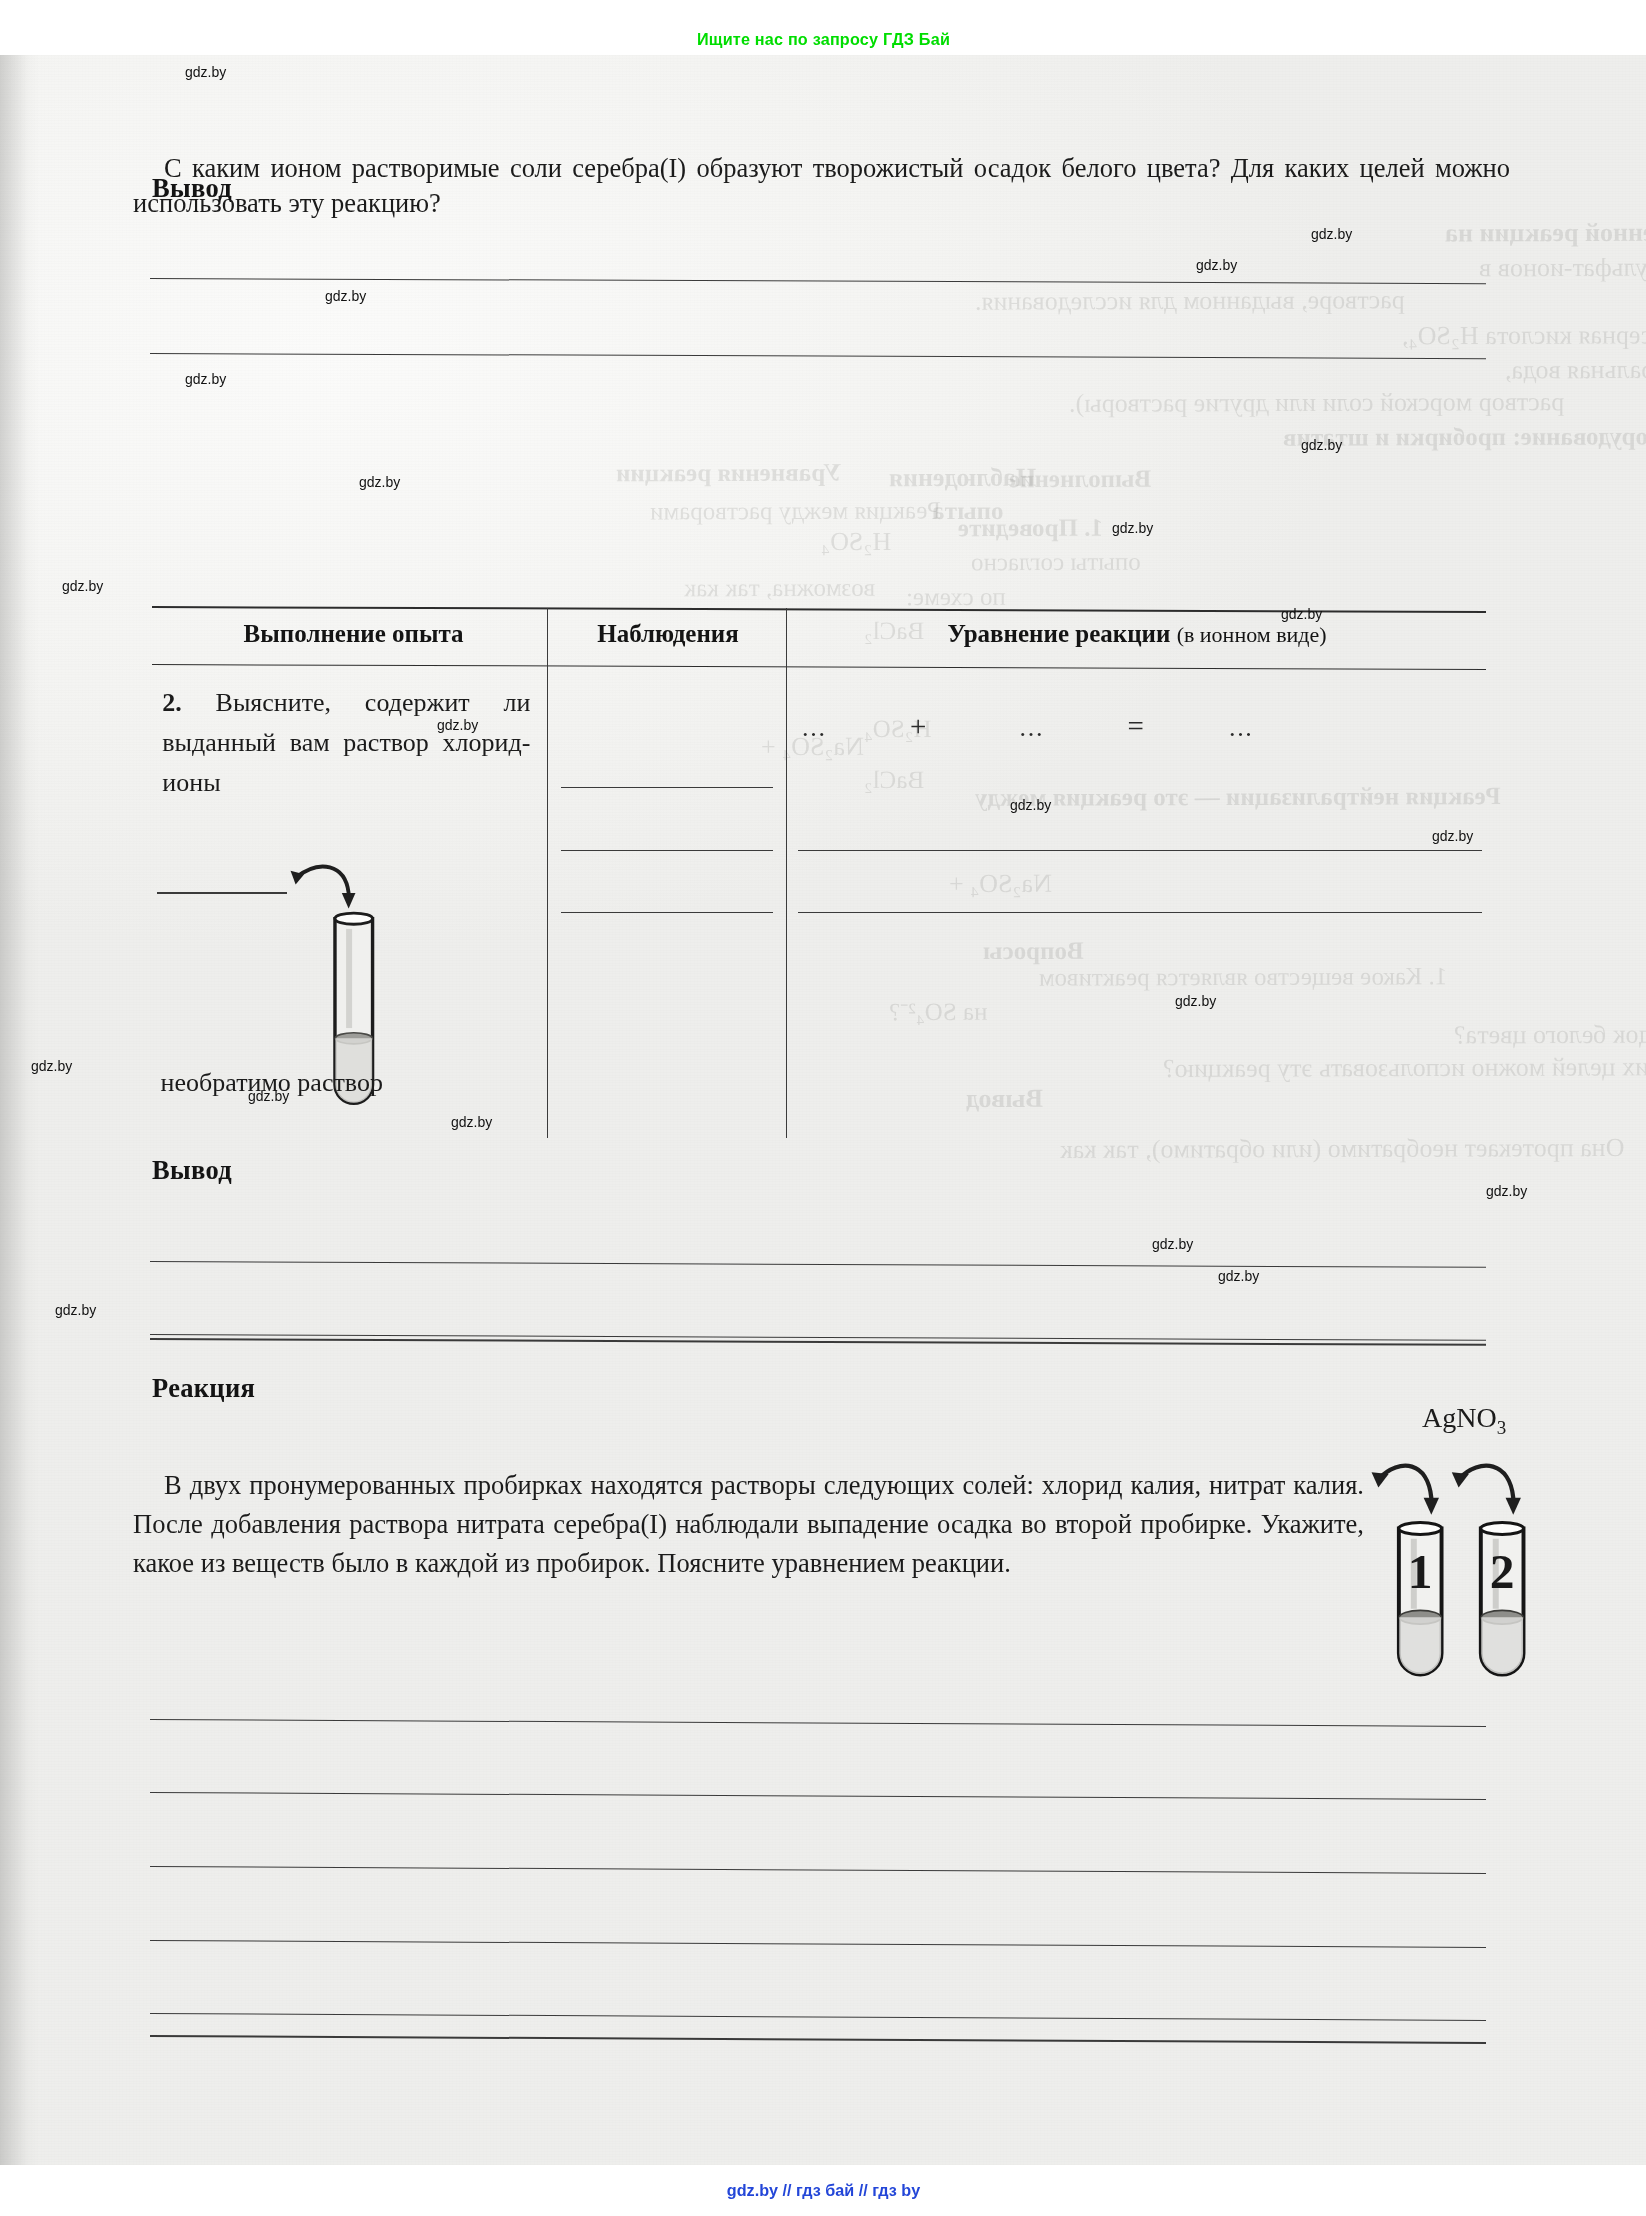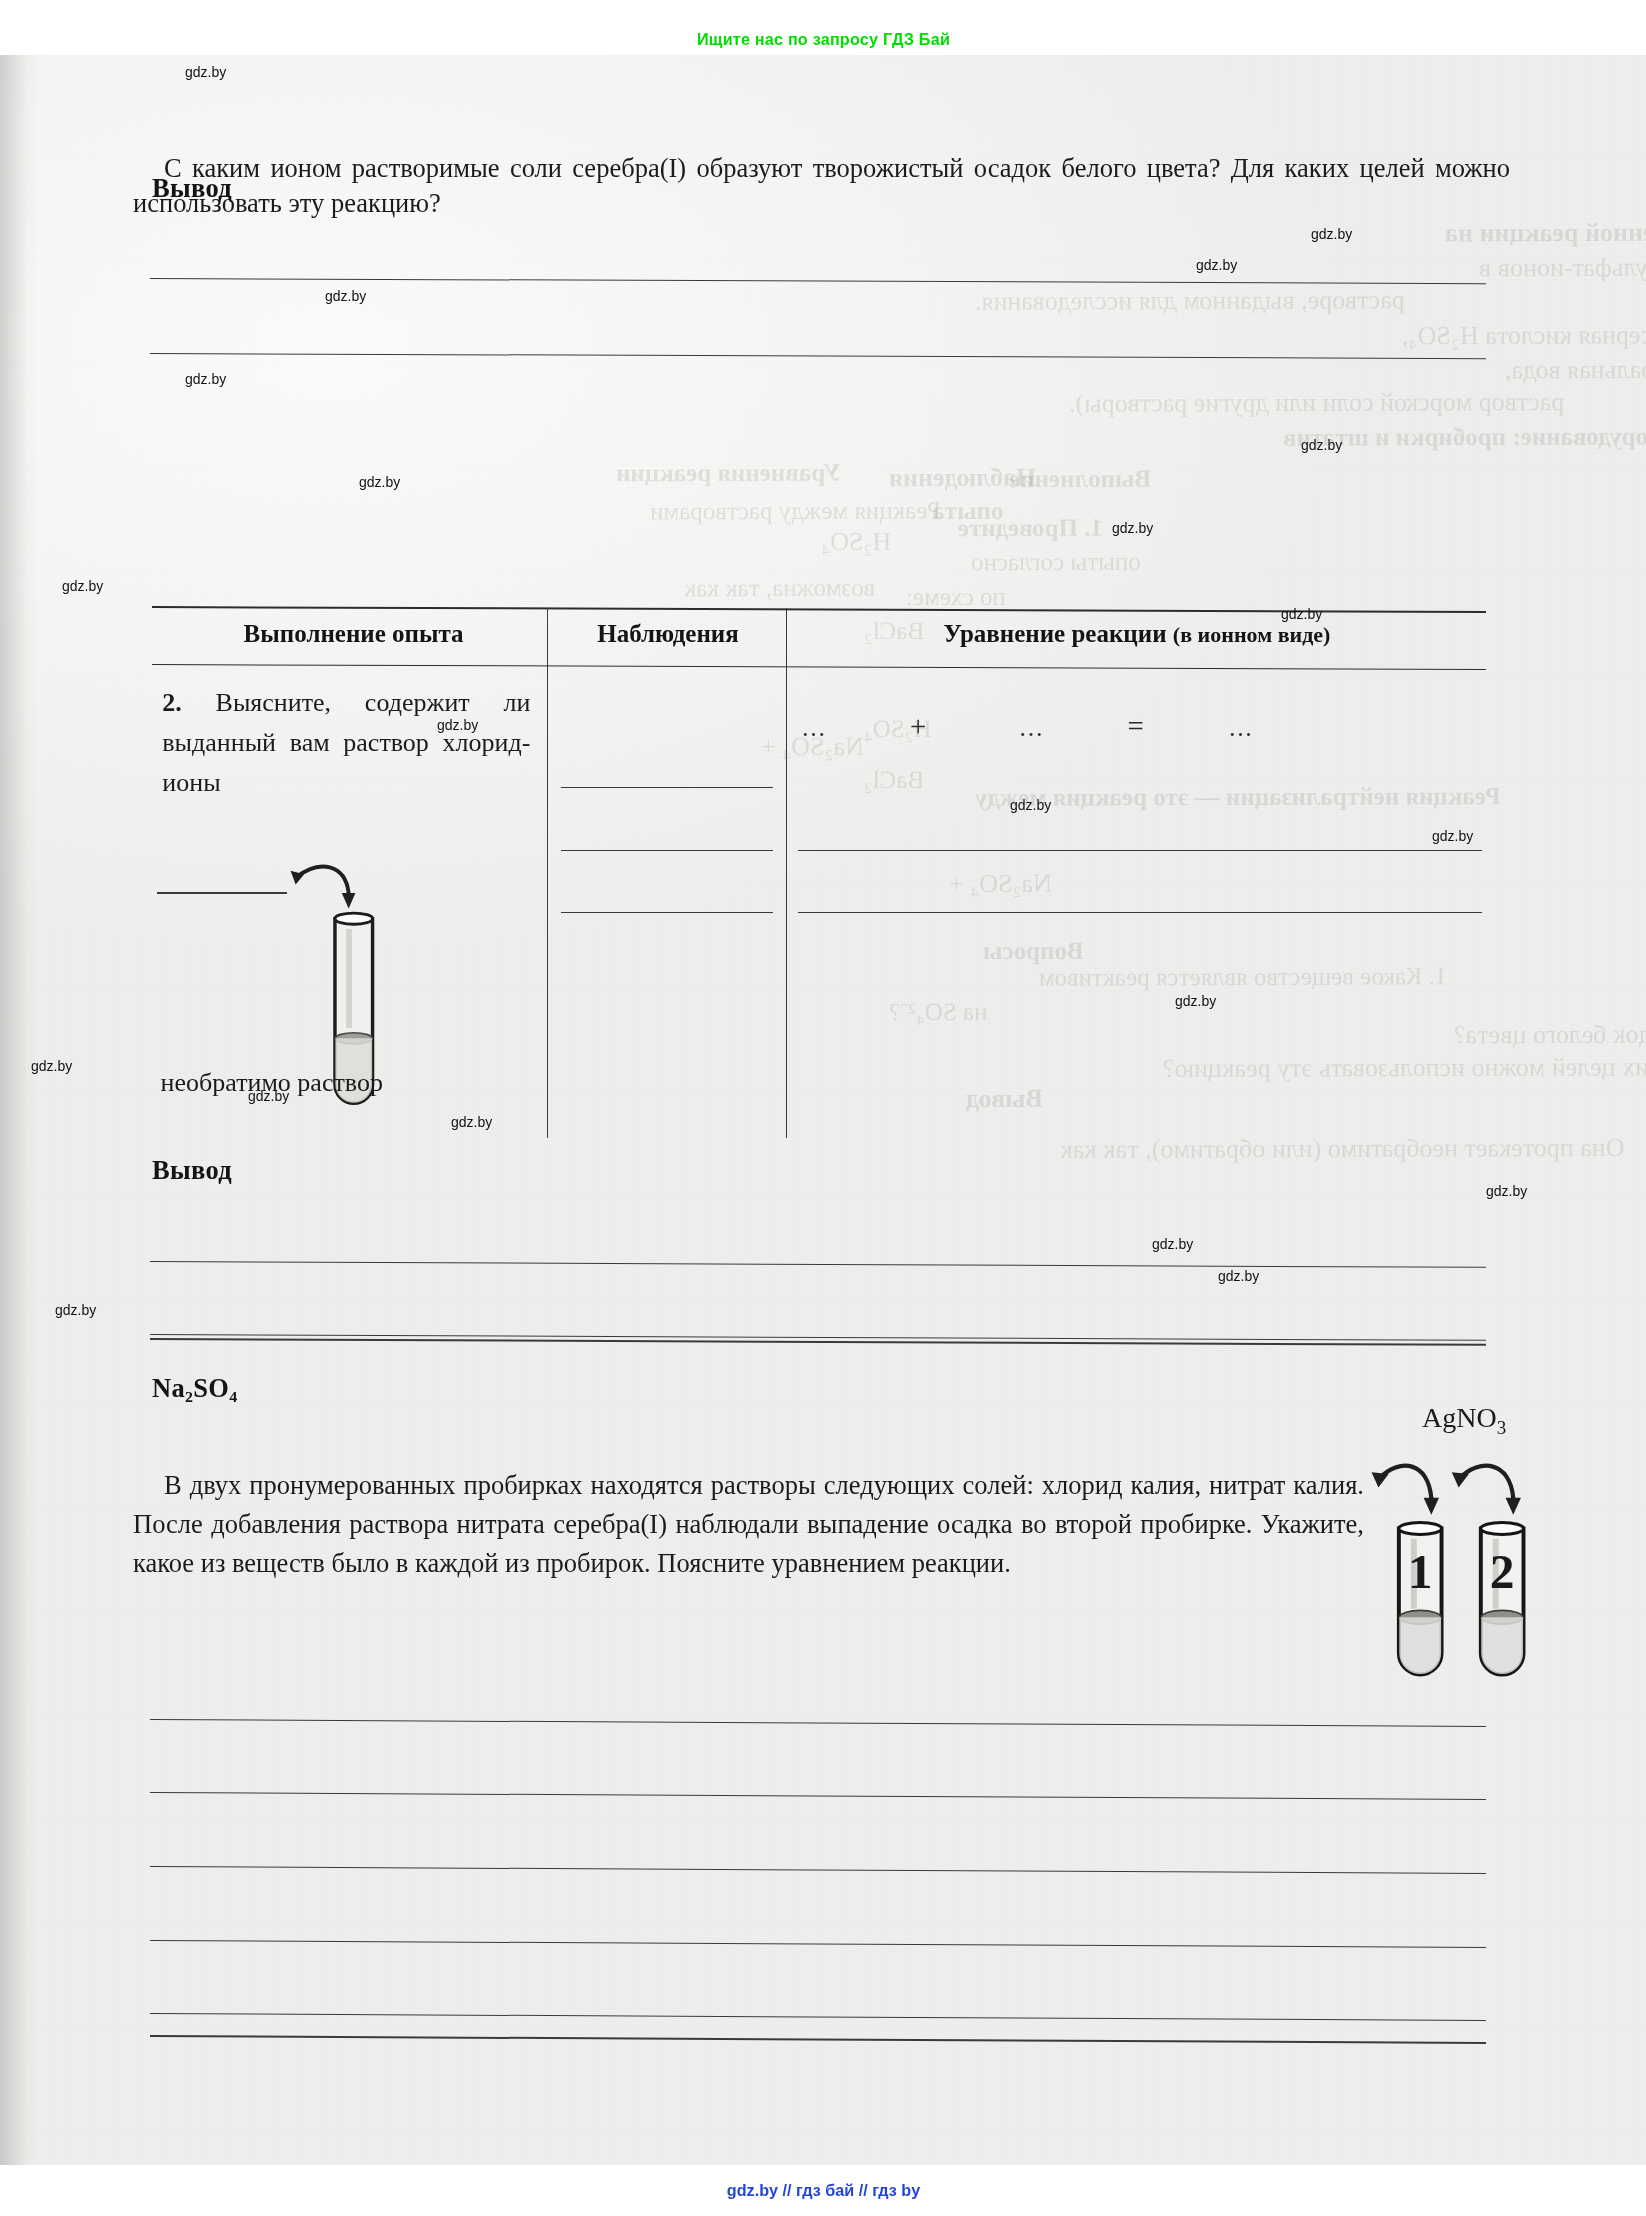--- a/index.html
+++ b/index.html
@@ -89,21 +89,21 @@
   #exp-table .t-top{ position:absolute; left:0; top:0; width:1334px; border-top:2.2px solid #2d2d2d; transform:rotate(.22deg); transform-origin:left center; }
   #exp-table .t-headsep{ position:absolute; left:0; top:58px; width:1334px; border-top:1.9px solid #2d2d2d; transform:rotate(.22deg); transform-origin:left center; }
   #exp-table .t-vline{ position:absolute; top:1.7px; width:0; border-left:1.7px solid #3b3b3b; }
   #exp-table .v1{ left:395px; height:530px; }
   #exp-table .v2{ left:634px; height:530px; }
 
   #exp-table .th{
     position:absolute; top:13.7px; font-weight:700; font-size:25px; color:#141414;
     text-align:center;
   }
-  #exp-table .th .sub{ font-weight:700; font-size:22px; }
+  #exp-table .th .sub{ font-weight:400; font-size:22px; }
 
   .cell-text{
     position:absolute; font-size:26px; line-height:40px; color:#1b1b1b;
     text-align:justify; text-justify:inter-word;
   }
   .cell-text b{ font-weight:700; }
   .eq-row{
     position:absolute; font-size:26px; color:#2a2a2a;
     letter-spacing:1.7px; white-space:nowrap;
   }
@@ -232,21 +232,21 @@
       <div class="rule" style="left:646px; top:244px; width:684px;"></div>
       <div class="rule" style="left:646px; top:306px; width:684px;"></div>
     </div>
 
     <div class="sec-head" style="left:152px; top:1124px;">Вывод</div>
     <div class="rule" style="left:150px; top:1230px; width:1336px; transform:rotate(.25deg);"></div>
     <div class="rule" style="left:150px; top:1303px; width:1336px; transform:rotate(.25deg);"></div>
 
     <div class="rule" style="left:150px; top:1307px; width:1336px; border-top-width:2.2px; transform:rotate(.25deg);"></div>
 
-    <div class="sec-head" style="left:152px; top:1342px;">Na₂SO₄</div>
+    <div class="sec-head" style="left:152px; top:1342px;">Реакция</div>
 
     <div class="body-par" style="left:133px; top:1387px; width:1231px; line-height:39px;">
       <span class="indent"></span><span>В двух пронумерованных пробирках находятся растворы следующих солей: хлорид калия, нитрат калия. После добавления раствора нитрата серебра(I)  наблюдали выпадение осадка во второй пробирке. Укажите, какое из веществ было в каждой из пробирок. Поясните уравнением реакции.</span>
     </div>
 
     <div class="agno3" style="left:1422px; top:1364px;margin-top:7px;">
       <span>AgNO</span><sub>3</sub>
     </div>
 
     <svg class="tube-svg" style="left:1351px; top:1419px;" width="205" height="239" viewBox="0 0 240 280">

